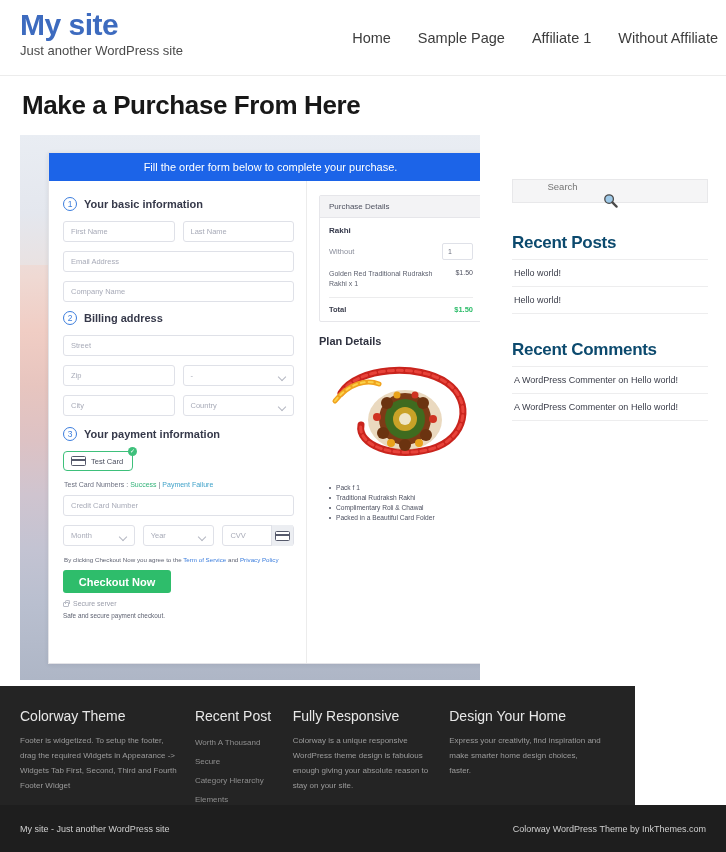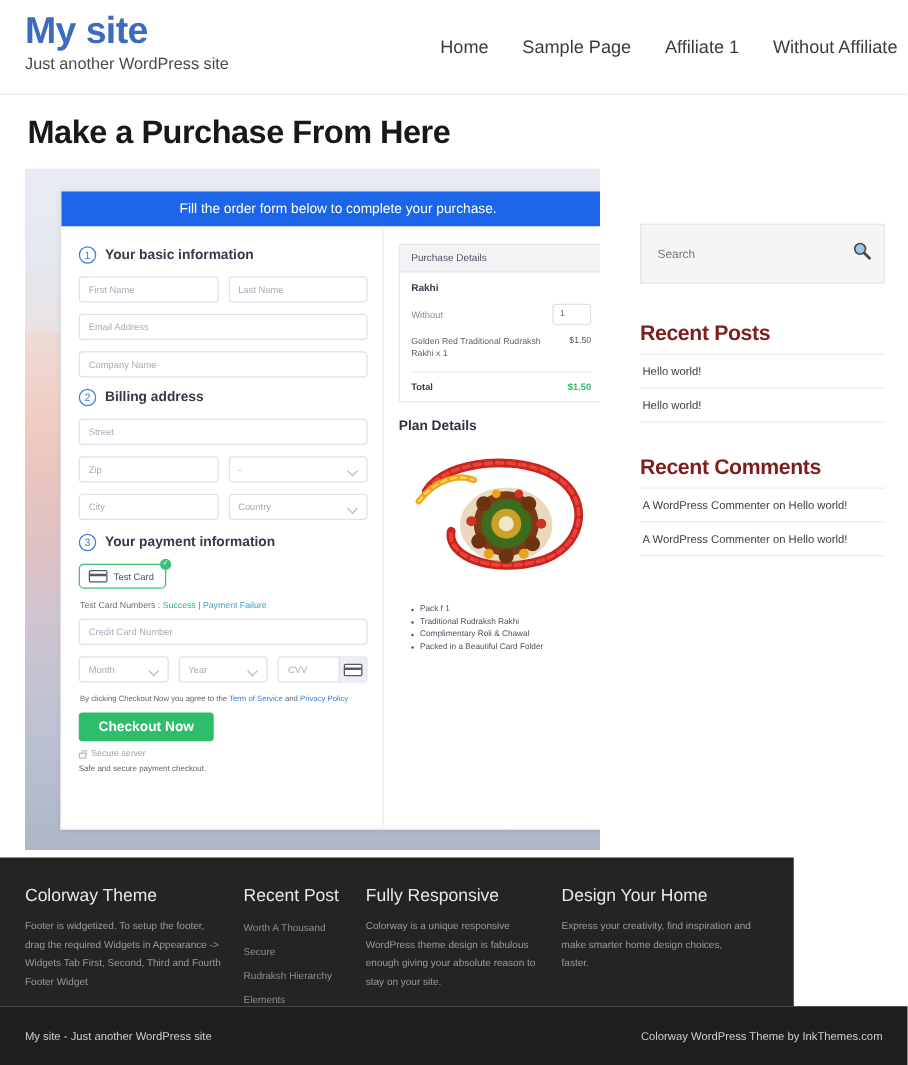--- a/index.html
+++ b/index.html
@@ -197,31 +197,31 @@
     font-size:6.6px; color:#4d5160; line-height:10px; position:relative; padding-left:7px;
   }
   .bullets li::before{
     content:""; position:absolute; left:0; top:4px; width:2.2px; height:2.2px;
     border-radius:50%; background:#4d5160;
   }
 
   
   .sidebar{ position:absolute; left:512px; top:103px; width:196px; }
   .search-box{
-    height:48px; background:#f5f5f6; border:1px solid #e8e8ea;
+    height:24px; background:#f5f5f6; border:1px solid #e8e8ea;
     display:flex; align-items:center; justify-content:space-between;
-    padding:0 10px 0 11px; margin-bottom:30px;
+    padding:0 10px 0 11px; margin-bottom:30px;flex-direction:column;
   }
   .search-input{
     border:none; background:transparent; outline:none;
     font-size:9.5px; color:#6d6f79; font-family:"Liberation Sans", sans-serif;
     width:130px;
   }
   .widget-title{
-    font-size:17px; font-weight:bold; color:#7f1d1d; margin:0 0 6px 0;
+    font-size:17px; font-weight:bold; color:#0c4a6e; margin:0 0 6px 0;
     letter-spacing:-0.3px;
   }
   .widget-list{ list-style:none; margin:0; padding:0; }
   .widget-list li{
     border-top:1px solid #ededee; padding:8px 2px;
     font-size:9px; color:#3a3d49;
   }
   .widget-list li:last-child{ border-bottom:1px solid #ededee; }
   .widget-block{ margin-bottom:26px; }
 
@@ -435,21 +435,21 @@
 
 <div class="footer">
   <div class="fcol fc1">
     <h4>Colorway Theme</h4>
     <p>Footer is widgetized. To setup the footer, drag the required Widgets in Appearance -&gt; Widgets Tab First, Second, Third and Fourth Footer Widget</p>
   </div>
   <div class="fcol fc2">
     <h4>Recent Post</h4>
     <ul>
       <li>Worth A Thousand Secure</li>
-      <li>Rudraksh Hierarchy</li>
+      <li>Category Hierarchy</li>
       <li>Elements</li>
     </ul>
   </div>
   <div class="fcol fc3">
     <h4>Fully Responsive</h4>
     <p>Colorway is a unique responsive WordPress theme design is fabulous enough giving your absolute reason to stay on your site.</p>
   </div>
   <div class="fcol fc4">
     <h4>Design Your Home</h4>
     <p>Express your creativity, find inspiration and make smarter home design choices, faster.</p>

